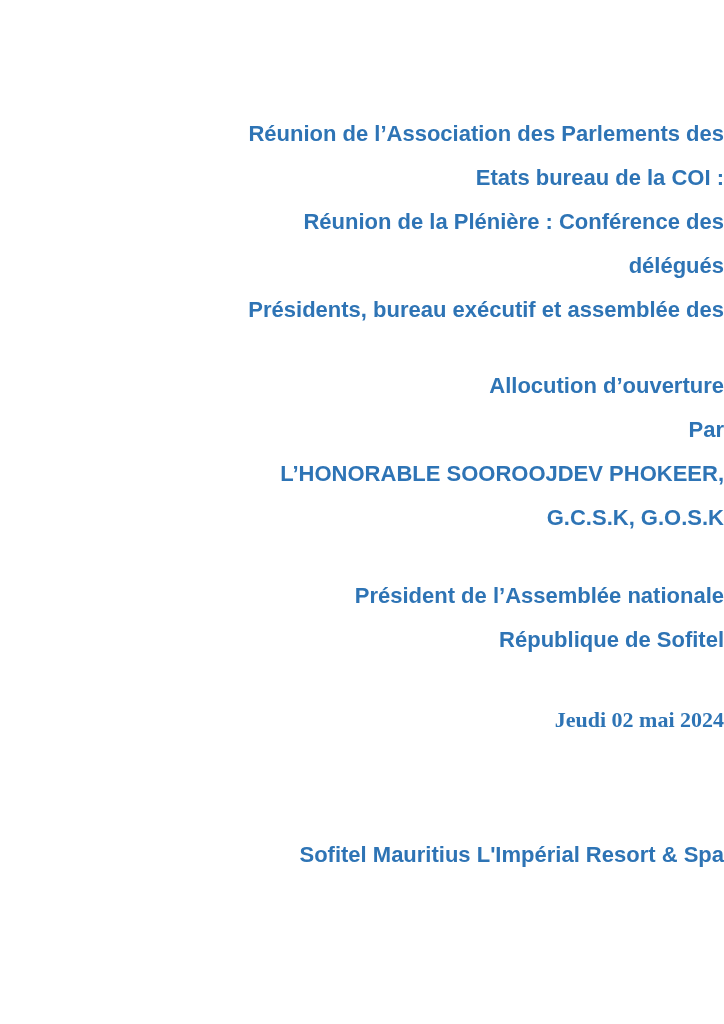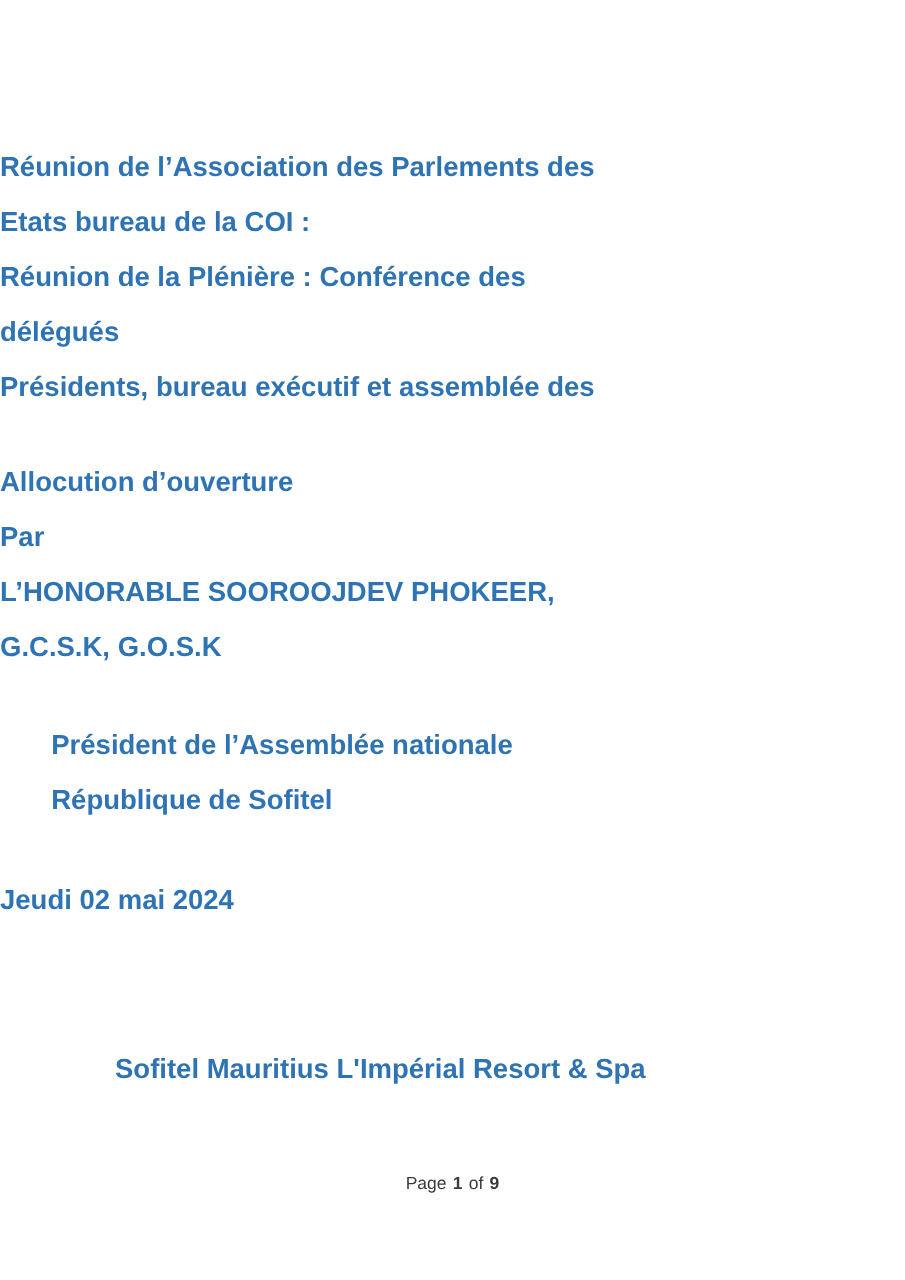--- a/index.html
+++ b/index.html
@@ -18,29 +18,29 @@
     position: relative;
     width: 724px;
     height: 1024px;
     background: #ffffff;
     box-sizing: border-box;
     padding-top: 112px;
   }
   .line {
     height: 44px;
     line-height: 44px;
-    text-align: left;
+    text-align: right;
     font-weight: 700;
     font-size: 22px;
     color: #2E74B5;
     white-space: nowrap;
   }
   .block-speech   { margin-top: 32px; }
   .block-role     { margin-top: 34px; margin-left: 41px; }
-  .block-date     { margin-top: 36px; }
+  .block-date     { margin-top: 36px; font-family: Liberation Serif, serif; }
   .block-venue    { margin-top: 91px; }
   .block-venue .line { text-indent: 92px; }
   .footer {
     position: absolute;
     top: 936px;
     left: 0;
     right: 0;
     display: flex;
     justify-content: center;
     align-items: baseline;
@@ -78,20 +78,14 @@
   </div>
 
   <div class="block-date">
     <div class="line">Jeudi 02 mai 2024</div>
   </div>
 
   <div class="block-venue">
     <div class="line">Sofitel Mauritius L'Impérial Resort &amp; Spa</div>
   </div>
 
-  <div class="footer">
-    <span>Page</span>
-    <span class="num">1</span>
-    <span>of</span>
-    <span class="num">9</span>
-  </div>
 
 </div>
 
 </body></html>

